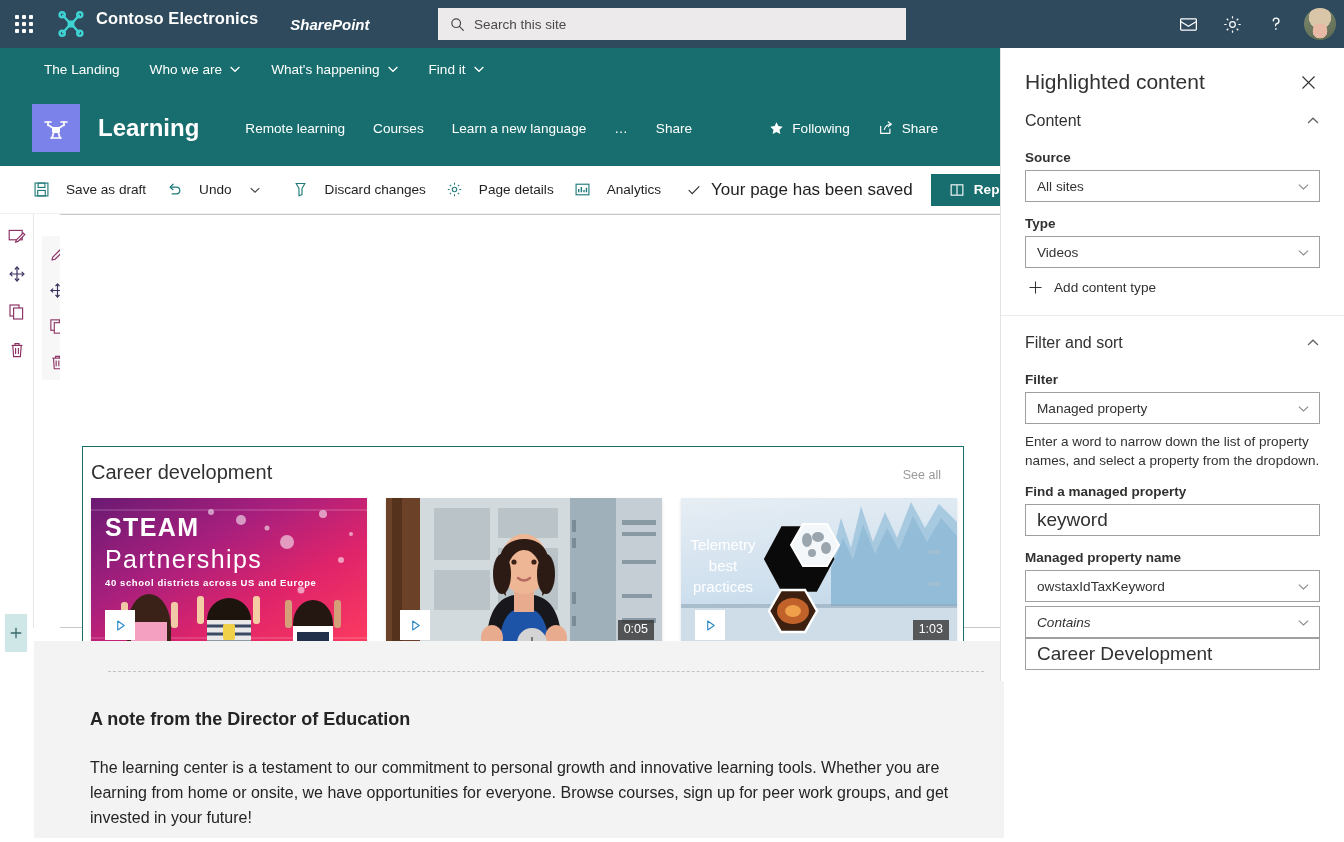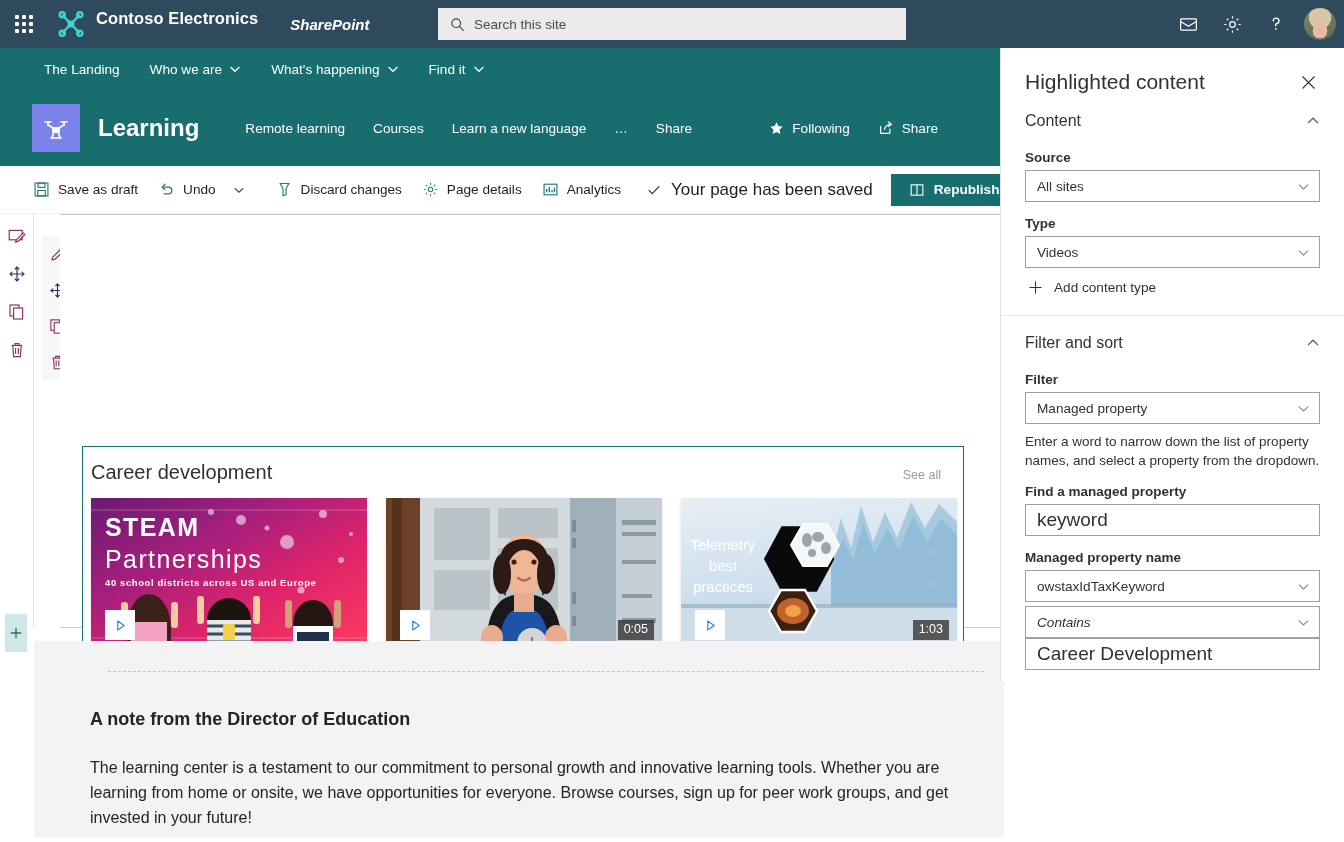--- a/index.html
+++ b/index.html
@@ -61,21 +61,21 @@
   .site-link { color: #fff; font-size: 13.6px; padding: 8px 12px; cursor: pointer; white-space: nowrap; }
   .site-actions { position: absolute; right: 56px; top: 0; height: 76px; display: flex; align-items: center; gap: 8px; }
   .site-action { display: flex; align-items: center; gap: 8px; color: #fff; font-size: 13.6px; padding: 8px 10px; cursor: pointer; white-space: nowrap; }
 
   
   .cmdbar {
     position: absolute; left: 0; top: 166px; width: 1004px; height: 48px;
     background: #fff; display: flex; align-items: center; padding-left: 24px; gap: 2px;
     border-bottom: 1px solid #f1f1f1;
   }
-  .cmd { display: flex; align-items: center; gap: 8px; padding: 7px 9px; font-size: 13.6px; color: #201f1e; cursor: pointer; white-space: nowrap; }
+  .cmd { display: flex; align-items: center; gap: 16px; padding: 7px 9px; font-size: 13.6px; color: #201f1e; cursor: pointer; white-space: nowrap; }
   .cmd-sep { width: 1px; height: 22px; background: #d6d6d6; margin: 0 6px; }
   .cmd-caret { padding: 7px 6px; cursor: pointer; display: flex; align-items: center; }
   .cmd-status { display: flex; align-items: center; gap: 9px; font-size: 17px; color: #201f1e; margin-left: 14px; white-space: nowrap; }
   .republish {
     margin-left: 16px; background: #186e6e; color: #fff; border: none; height: 32px;
     display: flex; align-items: center; gap: 9px; padding: 0 18px; font-size: 13.6px;
     font-weight: 600; cursor: pointer; font-family: inherit;
   }
   .expand-btn { margin-left: 16px; width: 30px; height: 30px; display: flex; align-items: center; justify-content: center; cursor: pointer; }
 

